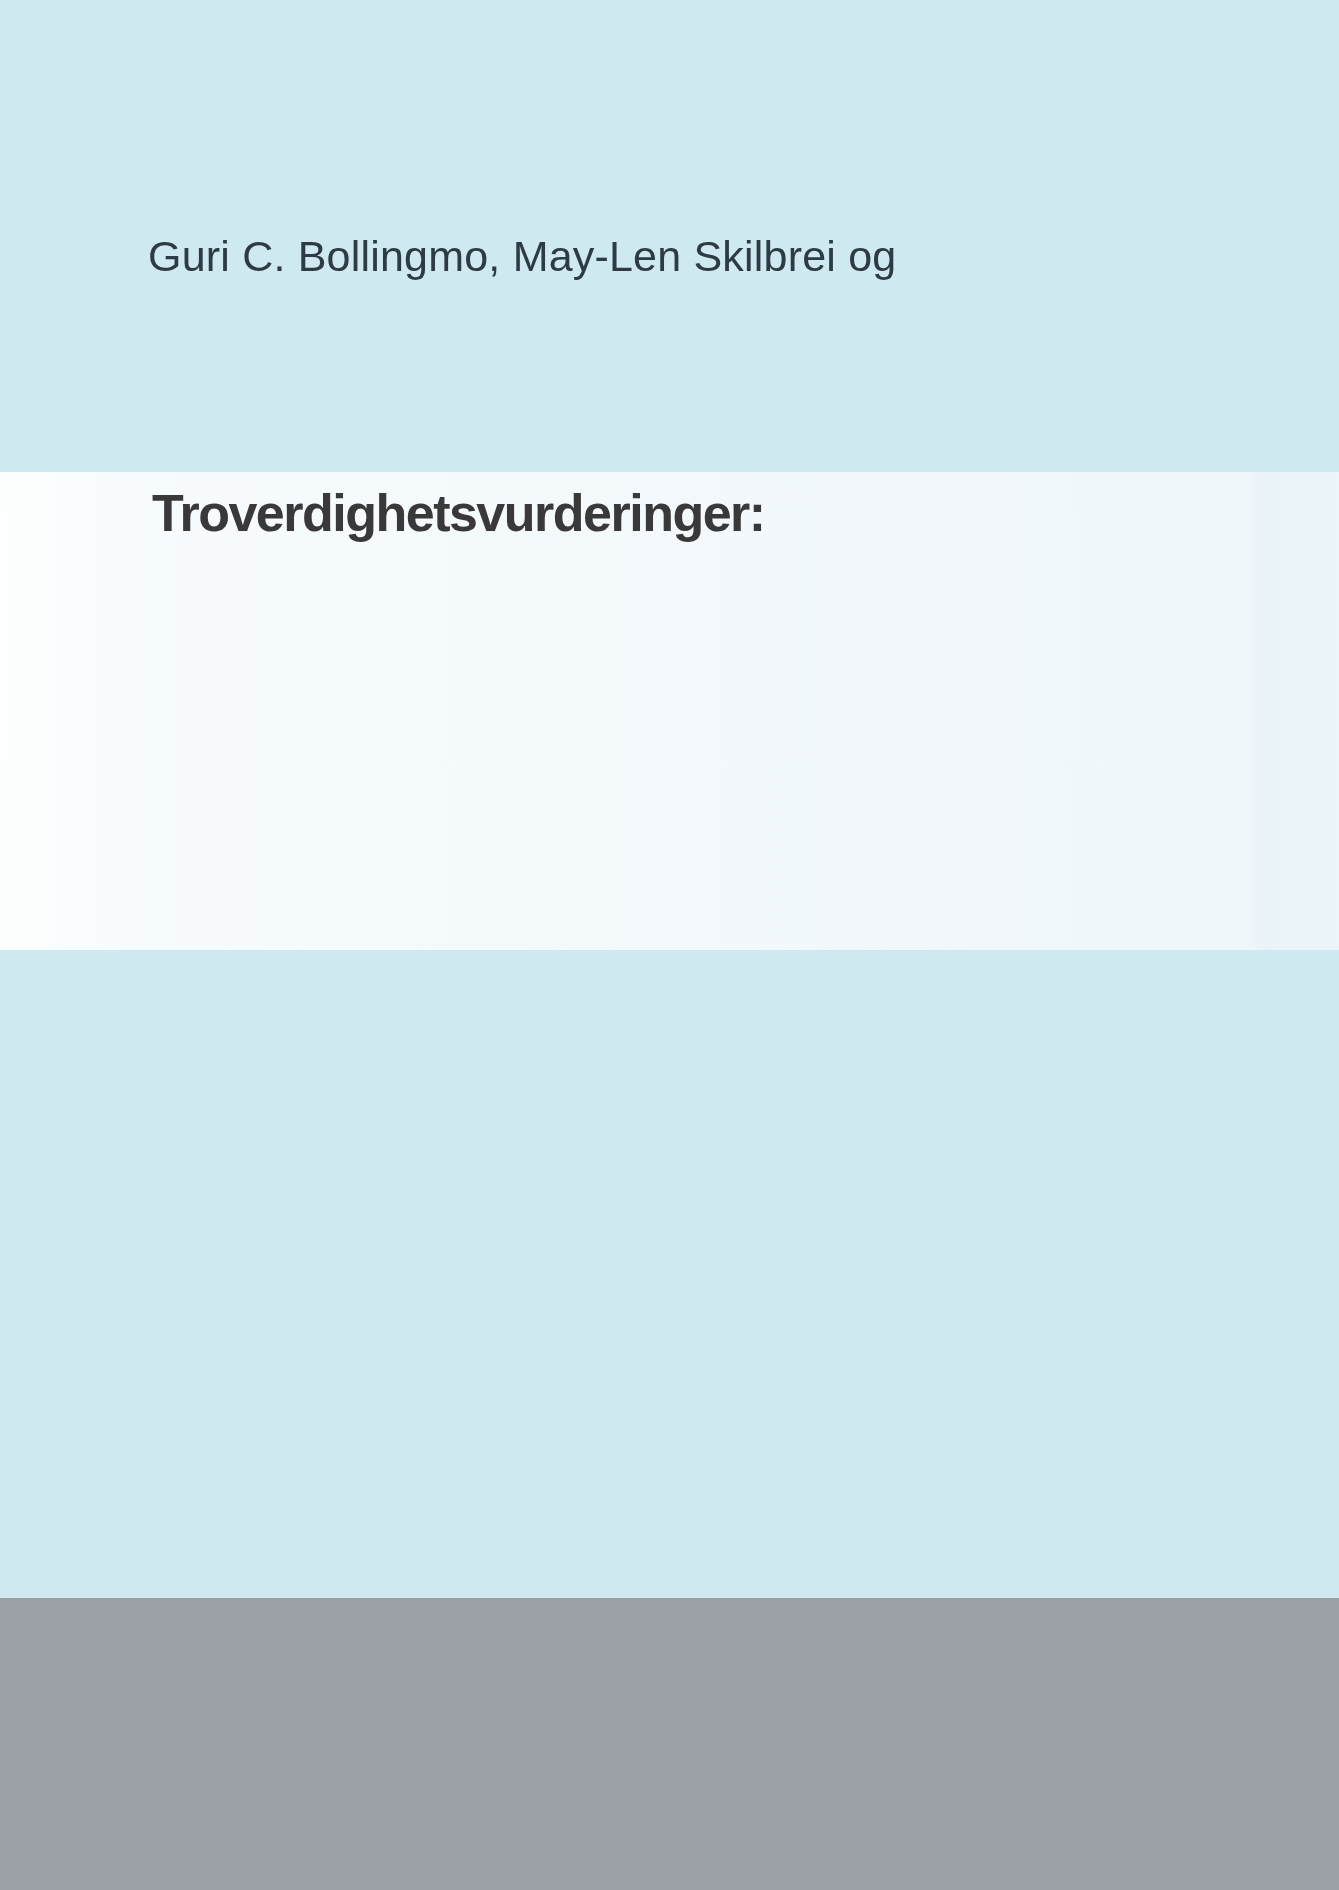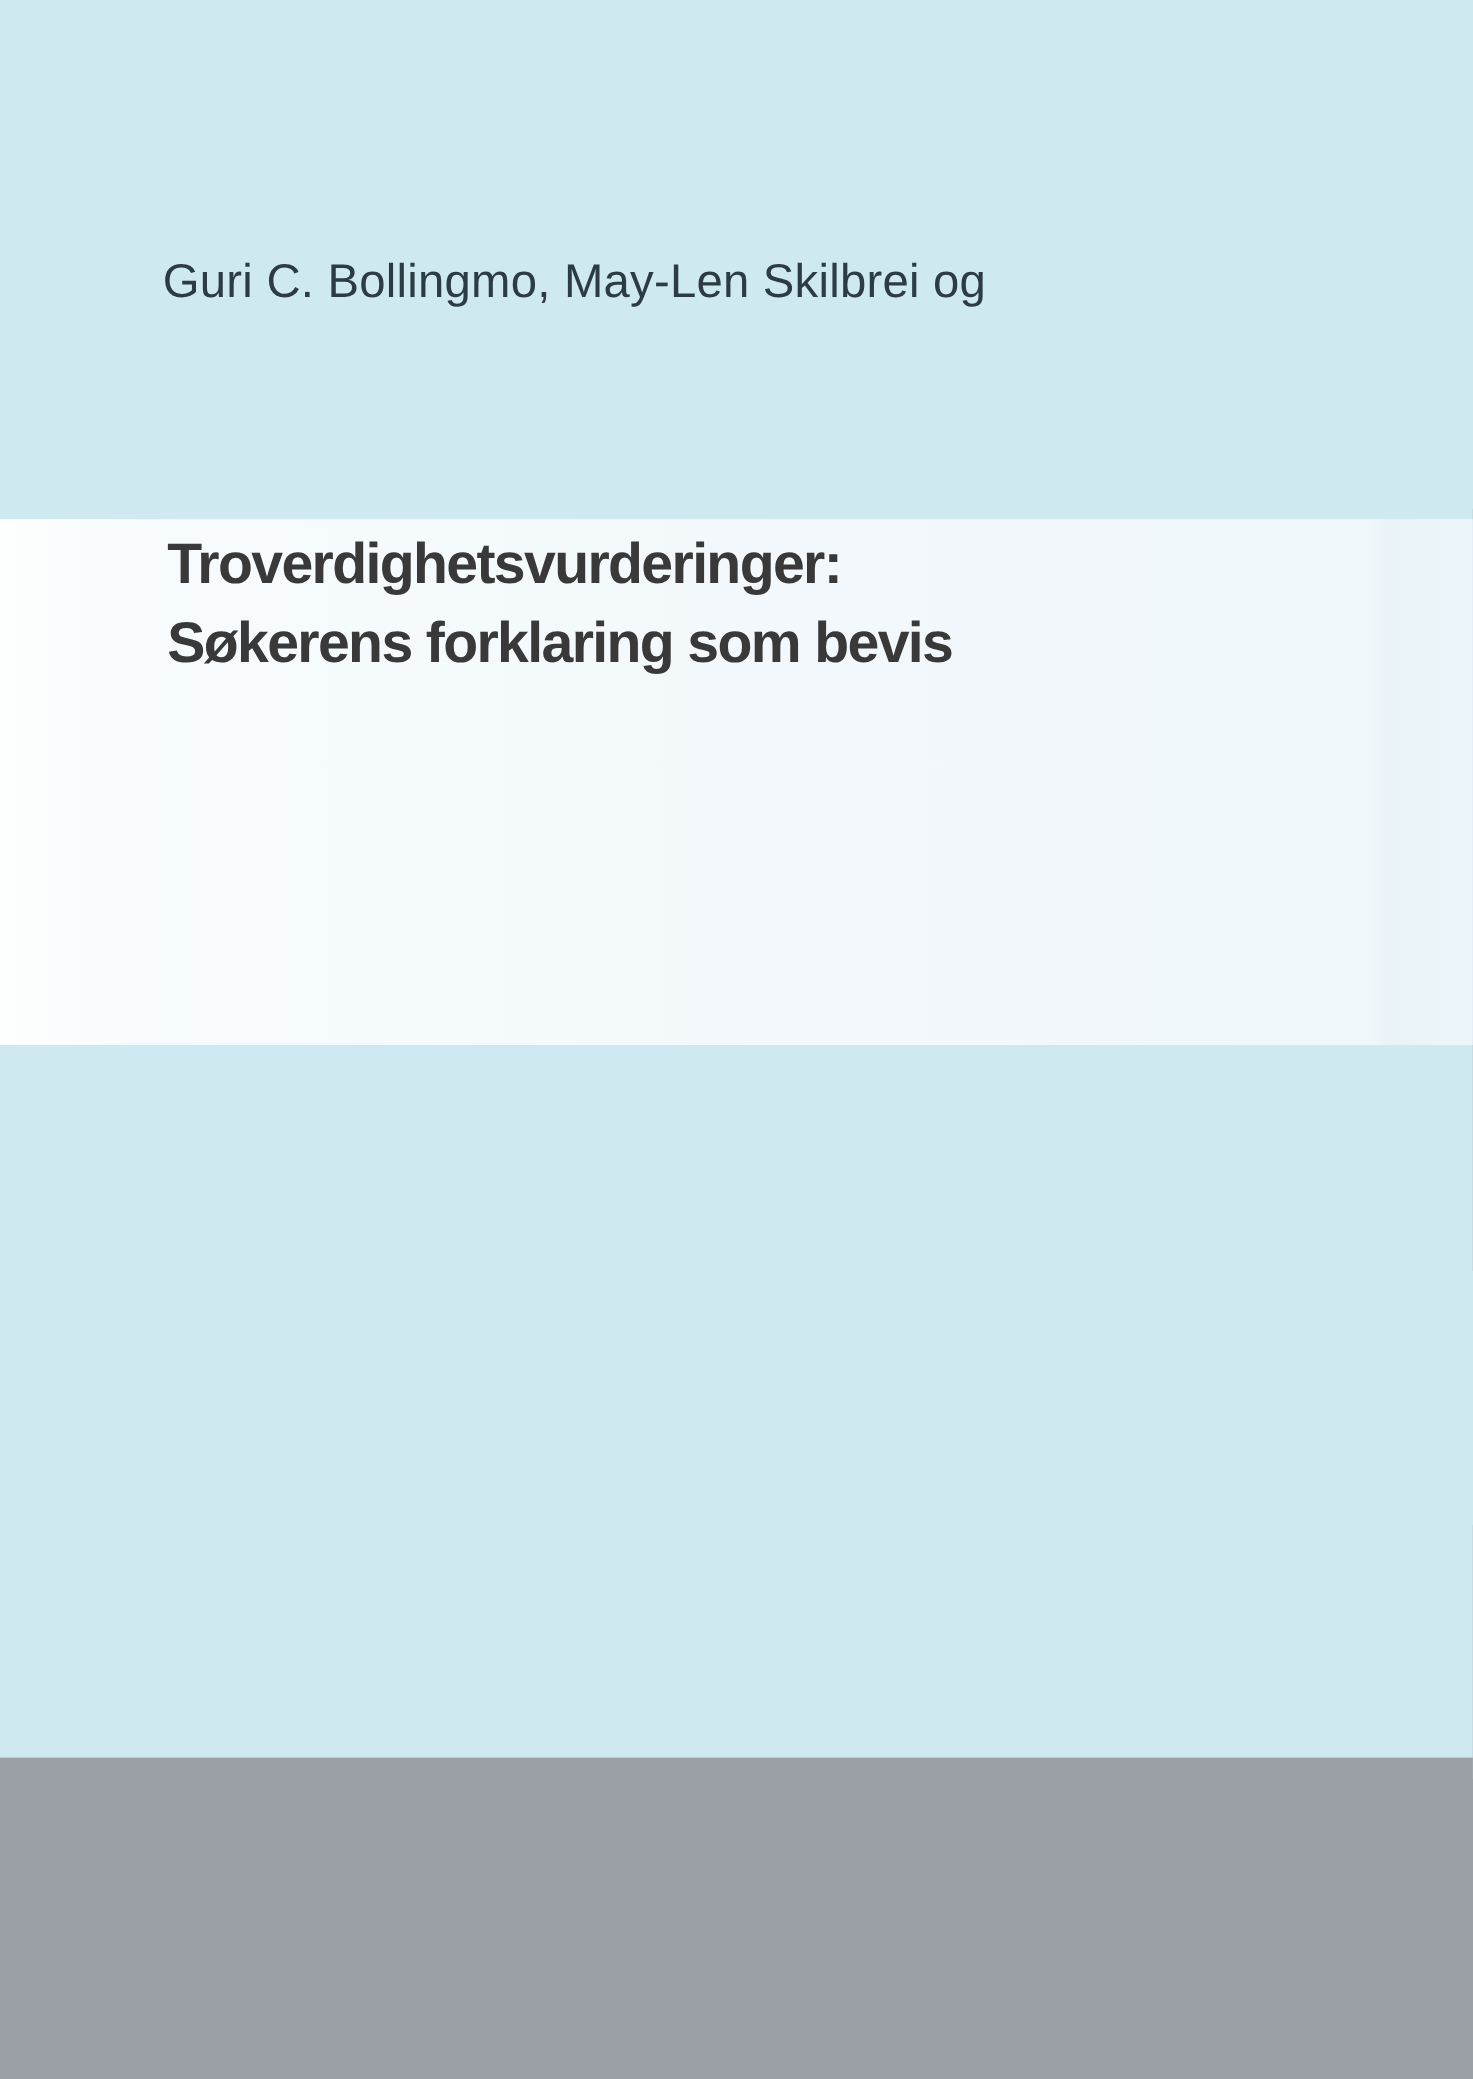--- a/index.html
+++ b/index.html
@@ -84,21 +84,20 @@
 <div class="cover">
 
   <div class="title-band"></div>
 
   <div class="authors">
     <div>Guri C. Bollingmo, May-Len Skilbrei og</div>
   </div>
 
   <div class="title">
     <div>Troverdighetsvurderinger:</div>
-    <div>Søkerens forklaring som bevis</div>
   </div>
 
   <div class="logo">
     <svg class="logo-mark" viewBox="0 0 120 100" xmlns="http://www.w3.org/2000/svg" aria-hidden="true">
 
       <path d="M56,4 L94.9,42.9 L82.2,55.6 L56,29.5 L46.1,39.4 L65.2,58.4 L52.5,71.2 L33.4,52.1 L13.6,71.9 L0.8,59.2 Z" fill="var(--fafo-red, #e4525b)"></path>
 
       <path d="M64,96 L25.1,57.1 L37.8,44.4 L64,70.5 L73.9,60.6 L54.8,41.6 L67.5,28.8 L86.6,47.9 L106.4,28.1 L119.2,40.8 Z" fill="var(--fafo-blue, #2569b0)" stroke="var(--bg, #cfe9f0)" stroke-width="6" paint-order="stroke"></path>
     </svg>
     <span class="logo-word">Fafo</span>

